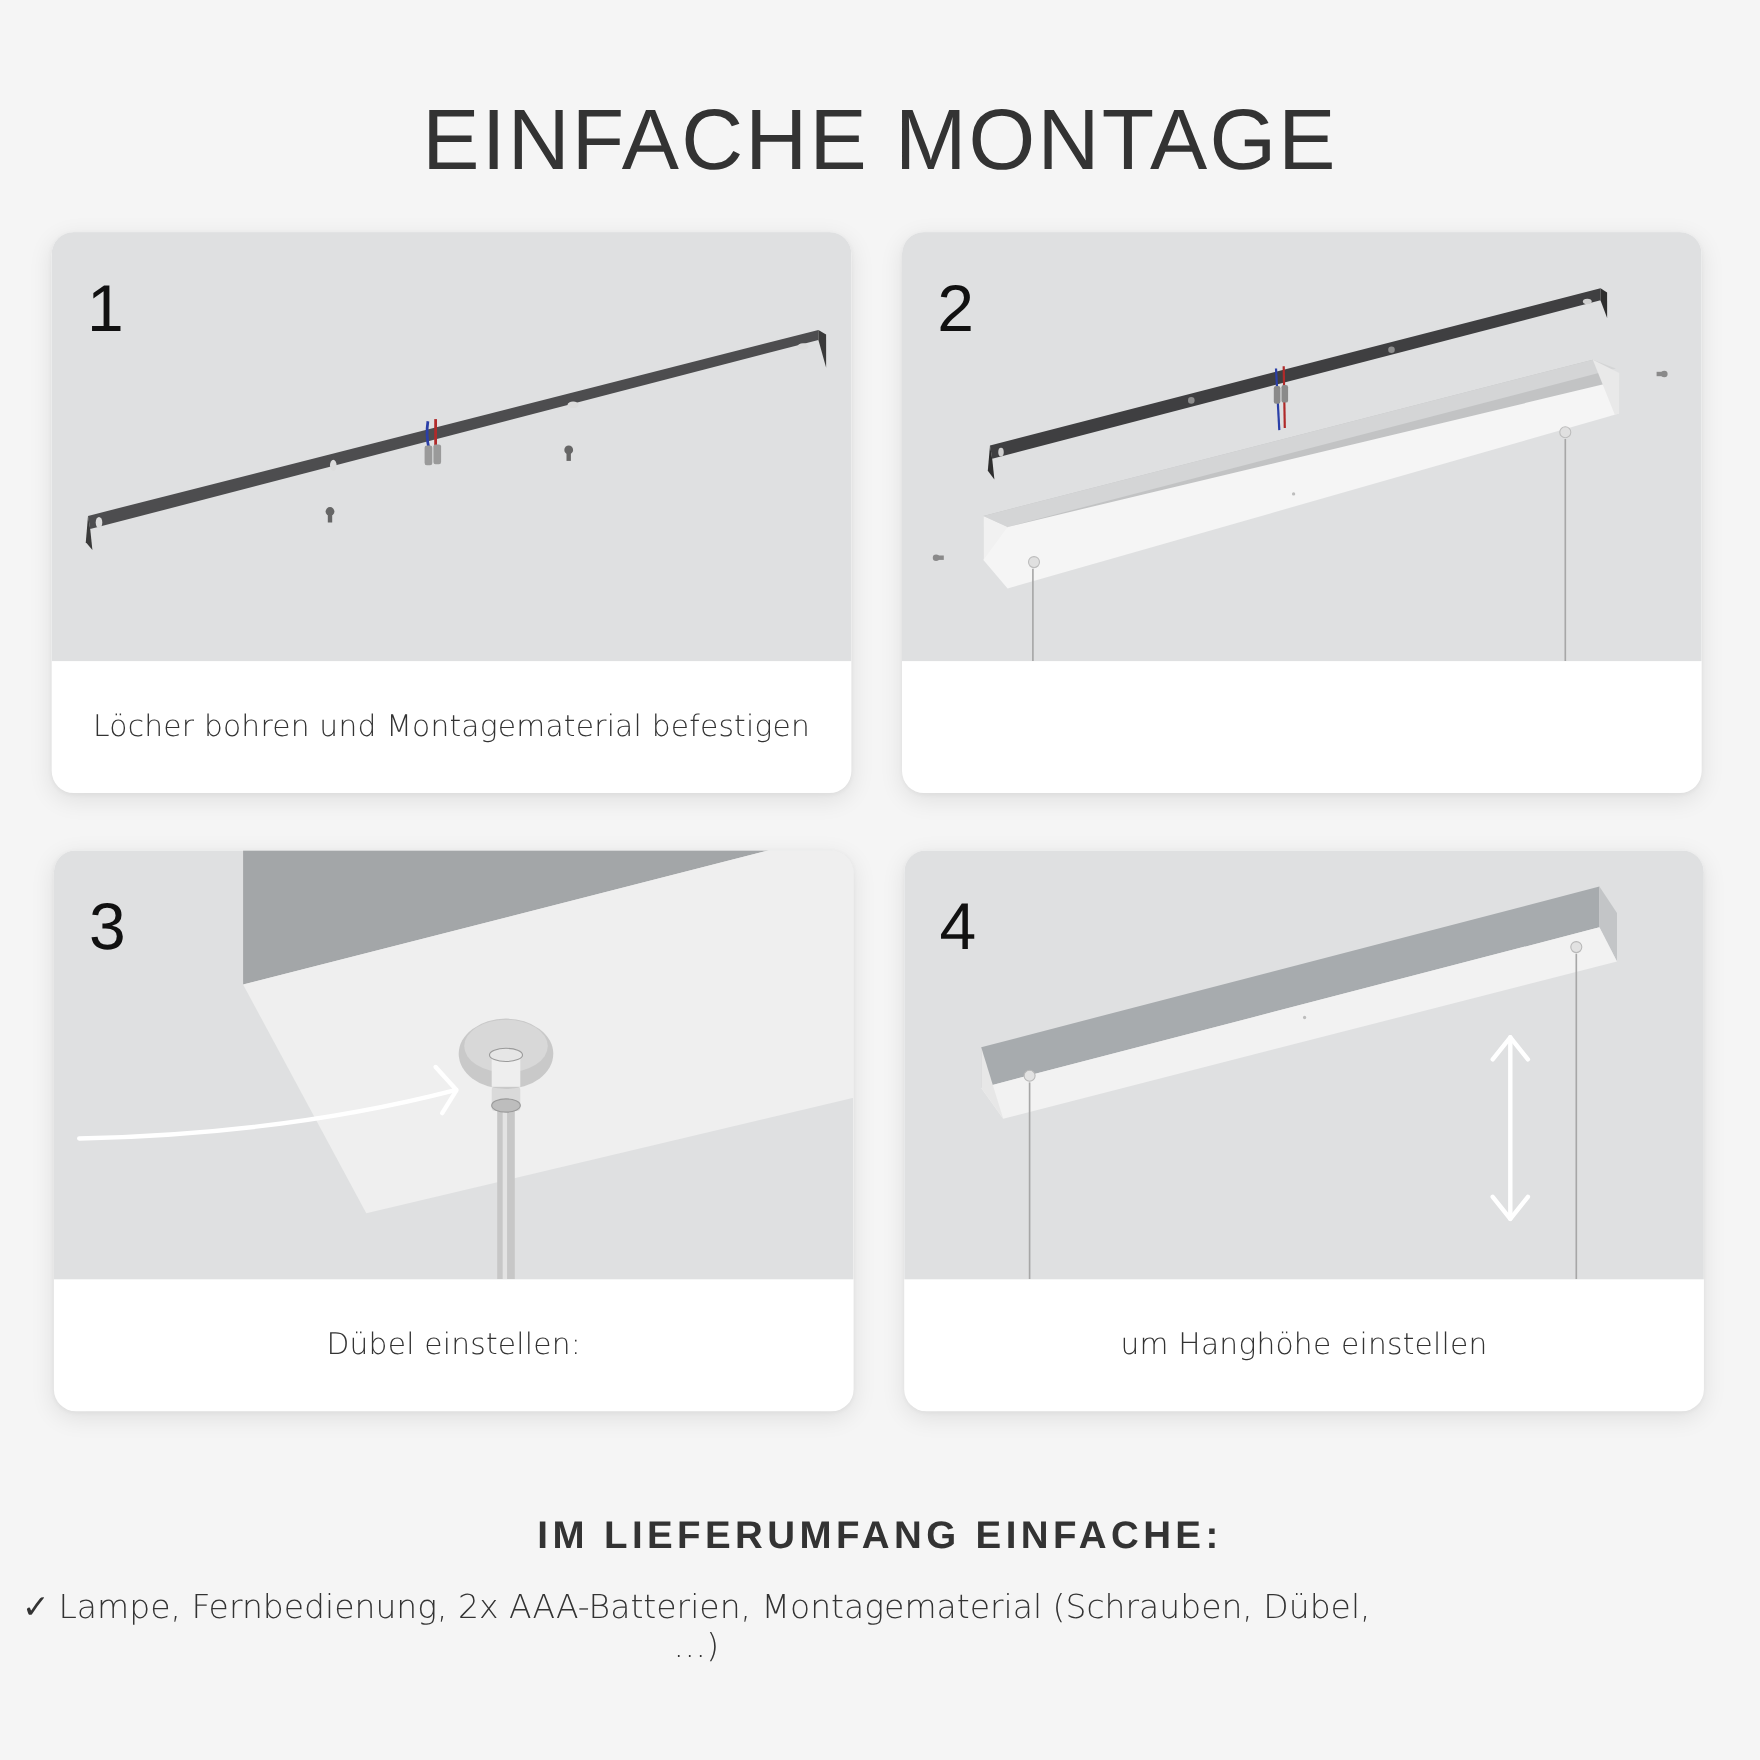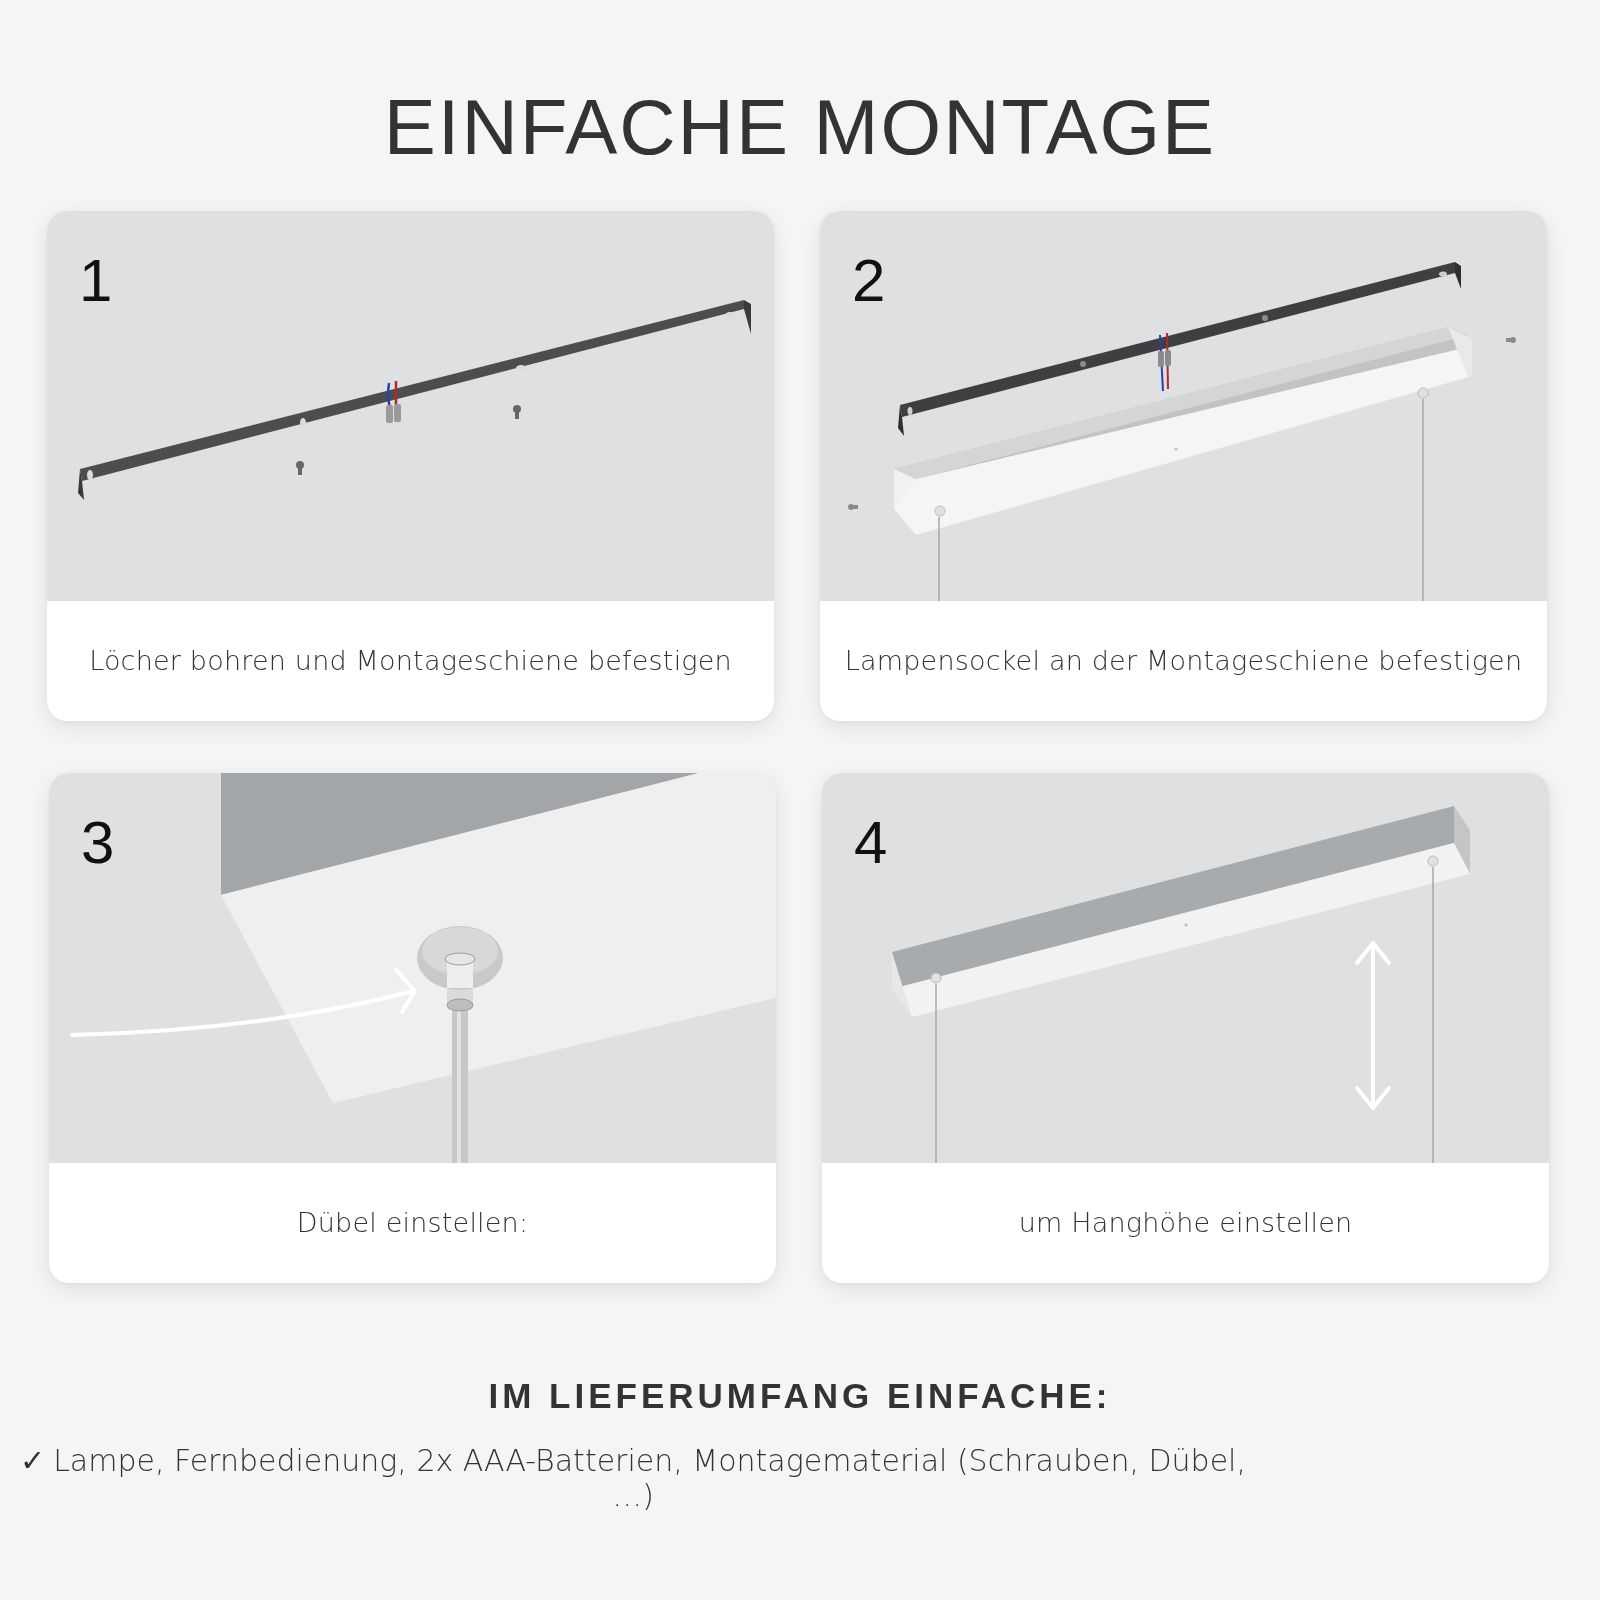--- a/index.html
+++ b/index.html
@@ -74,21 +74,21 @@
           <rect x="251" y="256" width="4" height="8" fill="#666"></rect>
       </g>
       <g>
         <circle cx="470" cy="198" r="4" fill="#666"></circle>
           <rect x="468" y="200" width="4" height="8" fill="#666"></rect>
       </g>
     </svg>
     <div class="step-number">1</div>
   </div>
   <div class="card-caption">
-    <span>Löcher bohren und Montageschiene befestigen</span>
+    <span>Löcher bohren und Montagematerial befestigen</span>
   </div>
 </div>
 
 <div class="card" id="card-2">
   <div class="card-image">
     <svg viewBox="0 0 727 390">
 
       <polygon points="80,194 635,51 635,62 82,206" fill="#3f3f41"></polygon>
       <polygon points="80,194 82,206 84,225 78,217" fill="#2e2e2e"></polygon>
       <polygon points="635,51 641,55 641,78 635,62" fill="#2e2e2e"></polygon>
@@ -117,23 +117,20 @@
       <g>
           <rect x="30" y="294" width="8" height="4" fill="#8a8a8a"></rect>
           <circle cx="31" cy="296" r="3" fill="#8a8a8a"></circle>
         </g>
       <g>
           <rect x="686" y="127" width="8" height="4" fill="#8a8a8a"></rect>
           <circle cx="693" cy="129" r="3" fill="#8a8a8a"></circle>
         </g>
     </svg>
     <div class="step-number">2</div>
-  </div>
-  <div class="card-caption">
-    <span>Lampensockel an der Montageschiene befestigen</span>
   </div>
 </div>
 
 <div class="card" id="card-3">
   <div class="card-image">
     <svg viewBox="0 0 727 390">
 
       <polygon points="172,0 650,0 172,122" fill="#a3a6a8"></polygon>
 
       <polygon points="172,122 650,0 727,0 727,225 284,330" fill="#efefef"></polygon>

